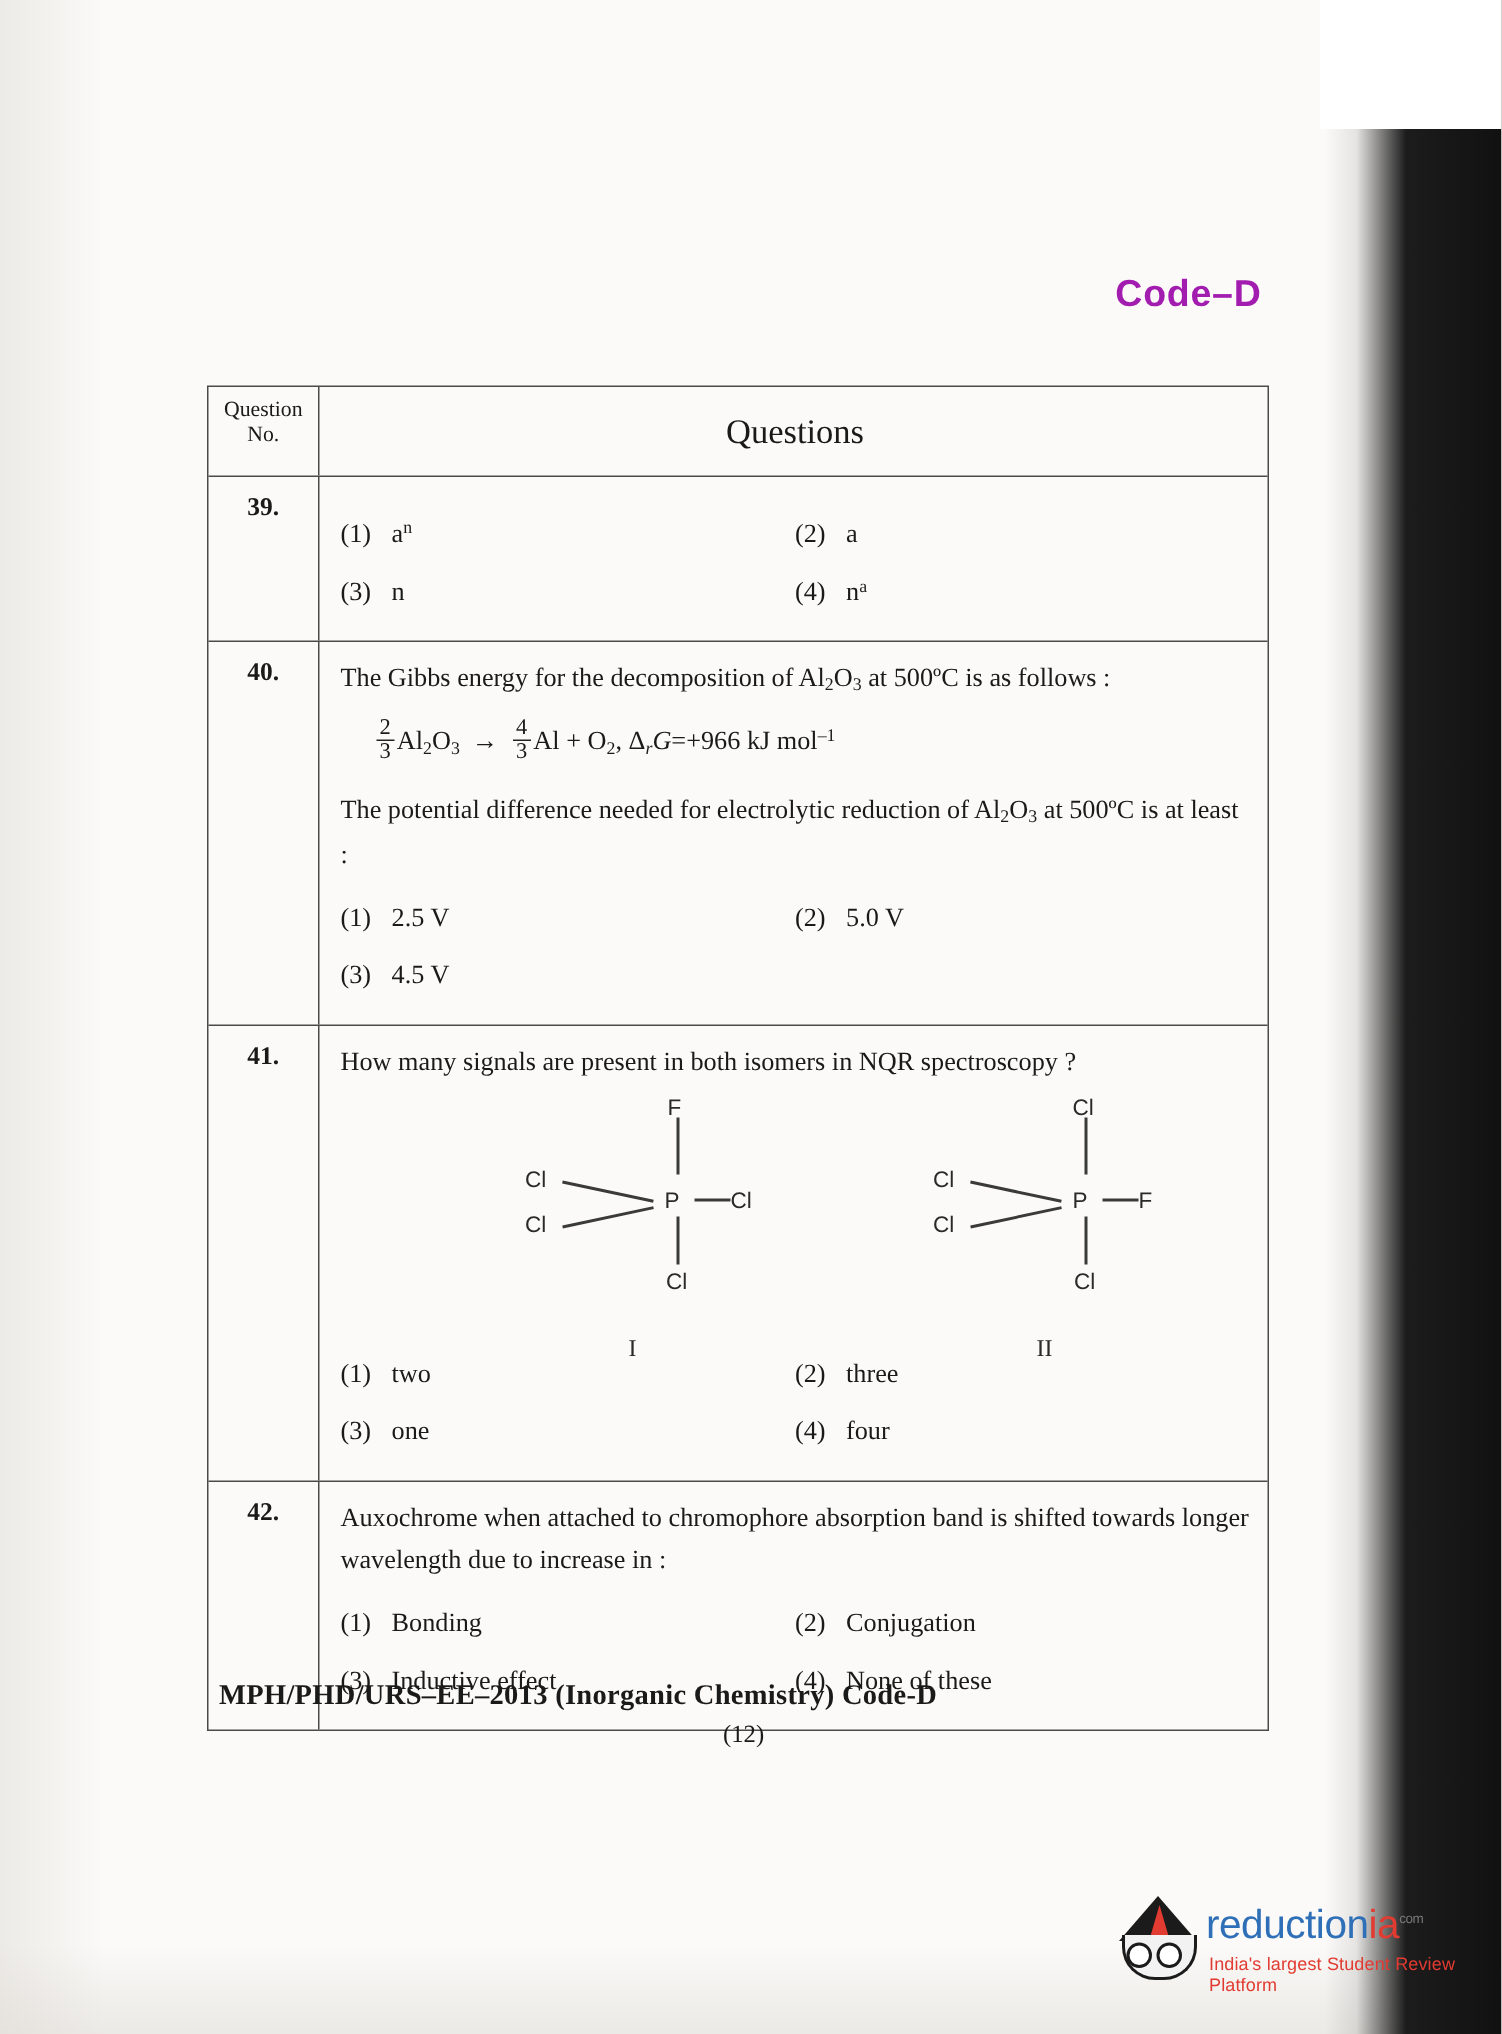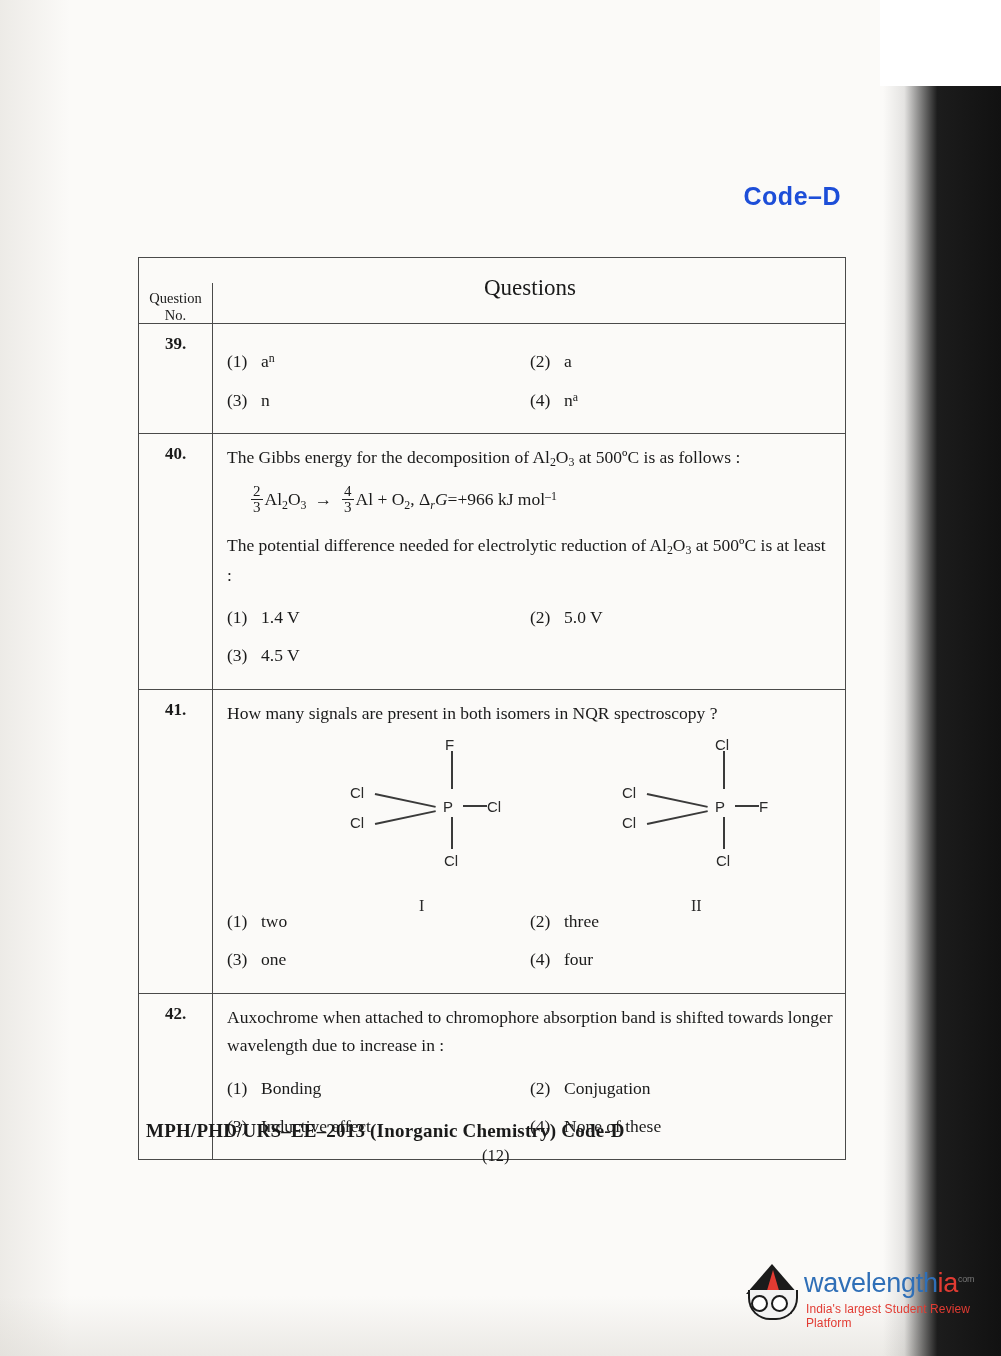--- a/index.html
+++ b/index.html
@@ -53,21 +53,21 @@
 
   
   .code-label {
     position: absolute;
     top: 182px;
     right: 160px;
     font-family: "Liberation Sans", sans-serif;
     font-size: 25px;
     font-weight: 700;
     letter-spacing: .5px;
-    color: #1d4ed8;
+    color: #a21caf;
   }
 
   
   .qtable {
     position: absolute;
     left: 138px;
     top: 257px;
     width: 708px;
     border: 1px solid #4a4a4a;
     border-collapse: collapse;
@@ -93,21 +93,20 @@
     box-sizing: border-box;
     padding: 9px 12px 14px 14px;
     font-size: 17.5px;
     line-height: 1.62;
   }
   .hdr .col-no {
     padding-top: 7px;
     font-size: 14.5px;
     font-weight: 400;
     line-height: 1.15;
-    margin-top: 25px;
   }
   .hdr .col-body {
     text-align: center;
     padding-top: 11px;
     padding-bottom: 11px;
     font-size: 23px;
   }
 
   .qtext { display: block; }
   .opts {
@@ -312,21 +311,21 @@
           <span class="den">3</span>
         </span><span>Al</span><sub>2</sub><span>O</span><sub>3</sub><span class="arrow">→</span><span class="frac">
           <span class="num">4</span>
           <span class="den">3</span>
         </span><span>Al + O</span><sub>2</sub><span>,</span>&nbsp;<span>Δ</span><sub class="ital">r</sub><span class="ital">G</span><span>=+966 kJ mol</span><sup>–1</sup>
       </div>
 
       <span class="qtext"><span>The potential difference needed for electrolytic reduction of Al</span><sub>2</sub><span>O</span><sub>3</sub><span> at 500ºC is at least :</span></span>
 
       <div class="opts">
-        <div class="opt"><span class="onum">(1)</span><span class="otxt">1.4 V</span></div>
+        <div class="opt"><span class="onum">(1)</span><span class="otxt">2.5 V</span></div>
         <div class="opt"><span class="onum">(2)</span><span class="otxt">5.0 V</span></div>
         <div class="opt"><span class="onum">(3)</span><span class="otxt">4.5 V</span></div>
       </div>
     </div>
   </div>
 
   <div class="row">
     <div class="col-no">41.</div>
     <div class="col-body">
       <span class="qtext">How many signals are present in both isomers in NQR spectroscopy ?</span>
@@ -393,15 +392,15 @@
 <div class="page-num">(12)</div>
 
 <div class="logo">
   <div class="mark">
     <div class="cap"></div>
     <div class="cap-red"></div>
     <div class="face"></div>
     <div class="eye l"></div>
     <div class="eye r"></div>
   </div>
-  <div class="brand"><span class="b1">wavelength</span><span class="b2">ia</span><span class="tm">com</span></div>
+  <div class="brand"><span class="b1">reduction</span><span class="b2">ia</span><span class="tm">com</span></div>
   <div class="tag">India's largest Student Review Platform</div>
 </div>
 
 </body></html>

